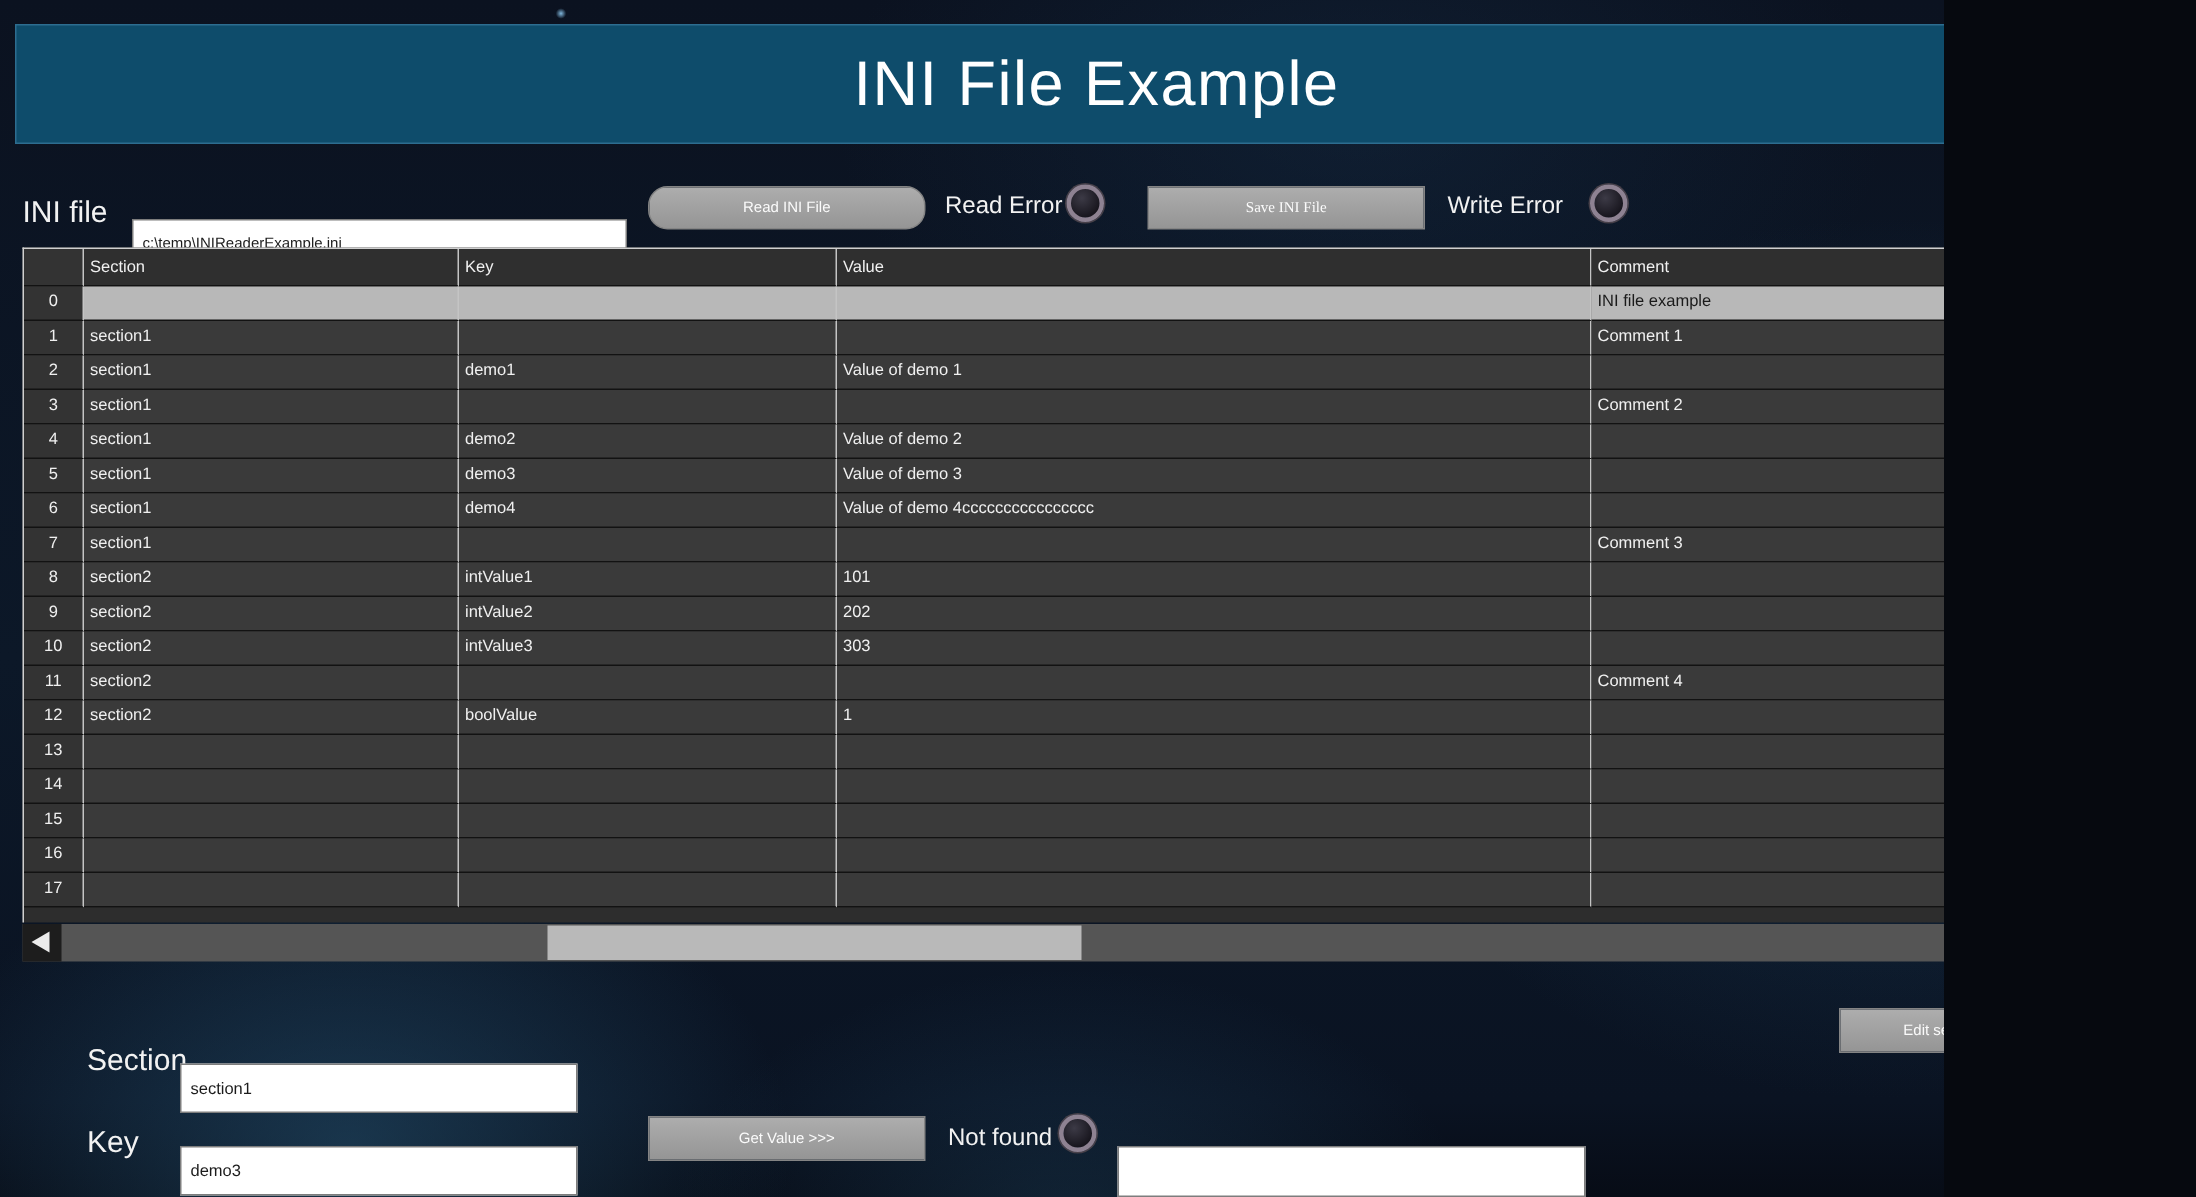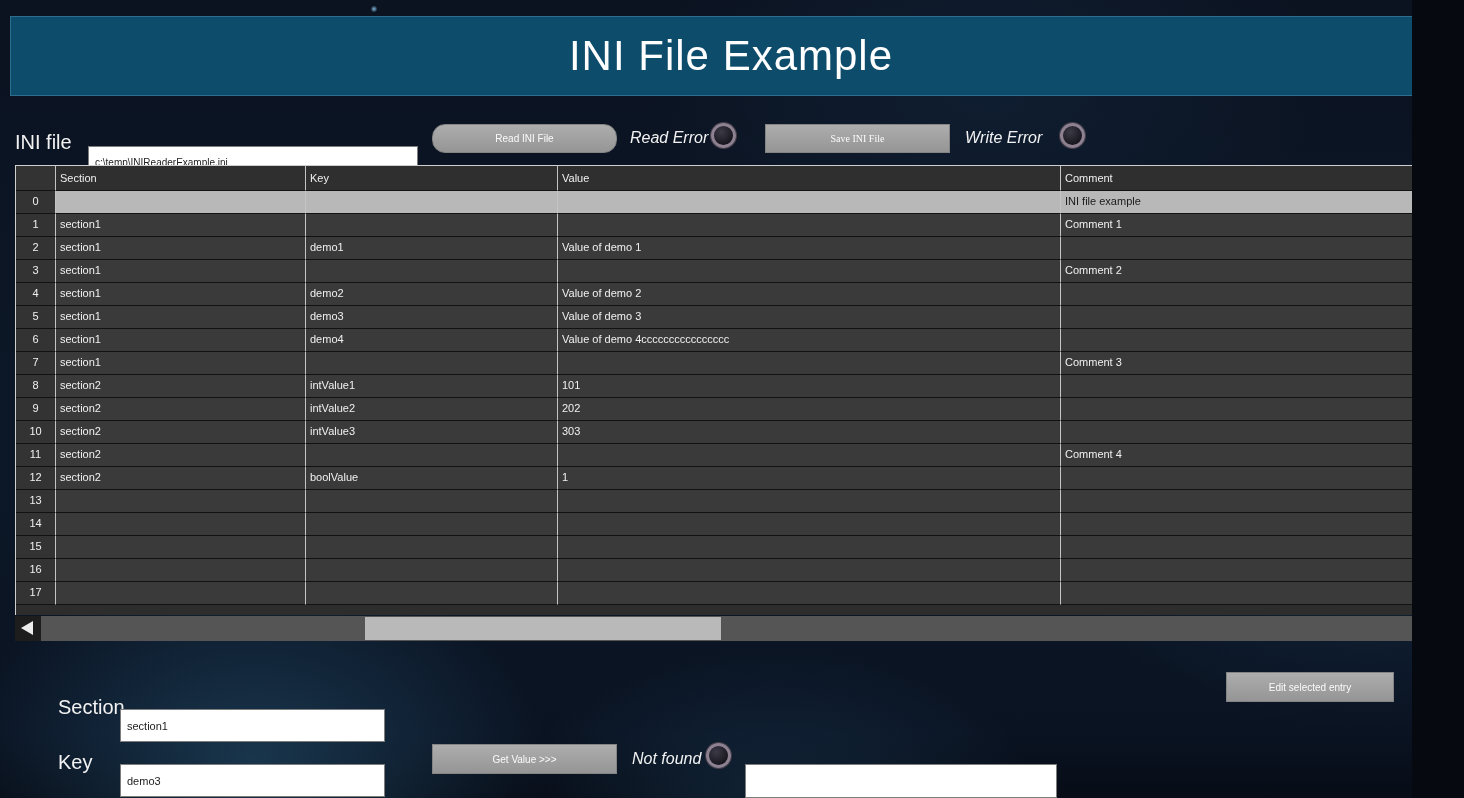--- a/index.html
+++ b/index.html
@@ -1,19 +1,19 @@
 <!DOCTYPE html>
 <html><head>
 <meta charset="utf-8">
 <style>
   * { box-sizing: border-box; margin: 0; padding: 0; }
   html,body { background:#06090f; }
   .app {
     position: relative;
-    width: 1412px;
+    width: 1296px;
     height: 798px;
     overflow: hidden;
     font-family: "Liberation Sans", sans-serif;
     background:
       radial-gradient(circle 5px at 374px 9px, rgba(140,200,240,.9), rgba(140,200,240,0) 70%),
       radial-gradient(ellipse 420px 300px at 18% 96%, rgba(45,100,135,.45), rgba(45,100,135,0) 70%),
       radial-gradient(ellipse 520px 420px at 97% 55%, rgba(35,80,115,.38), rgba(35,80,115,0) 70%),
       radial-gradient(ellipse 380px 240px at 55% 102%, rgba(40,90,125,.30), rgba(40,90,125,0) 70%),
       radial-gradient(ellipse 500px 300px at 70% 10%, rgba(25,55,85,.30), rgba(25,55,85,0) 70%),
       linear-gradient(180deg, #0b1220 0%, #0c1828 55%, #0a1322 92%, #070c16 100%);
@@ -23,21 +23,21 @@
   .banner {
     position: absolute; left: 10px; top: 16px; width: 1442px; height: 80px;
     background: #0e4c6b;
     border: 1px solid #2d6d90;
     display: flex; align-items: center; justify-content: center;
   }
   .banner .title { color: #ffffff; font-size: 42px; font-weight: 400; letter-spacing: 1px; }
 
   
   .label { position: absolute; color: #f2f2f2; font-size: 20px; white-space: nowrap; }
-  .label.big { font-size: 16px; font-style: italic; }
+  .label.big { font-size: 16px; }
   .text-input {
     position: absolute; background: #ffffff; border: 1px solid #7d7d7d;
     font-family: "Liberation Sans", sans-serif; font-size: 10px; color: #1c1c1c; padding: 0 6px; margin-top: 24px;
   }
   .btn {
     position: absolute; background: linear-gradient(180deg, #adadad, #959595);
     border: 1px solid #848484; color: #fbfbfb; font-size: 10px;
     font-family: "Liberation Sans", sans-serif; cursor: pointer;
     display: flex; align-items: center; justify-content: center; white-space: nowrap;
   }

